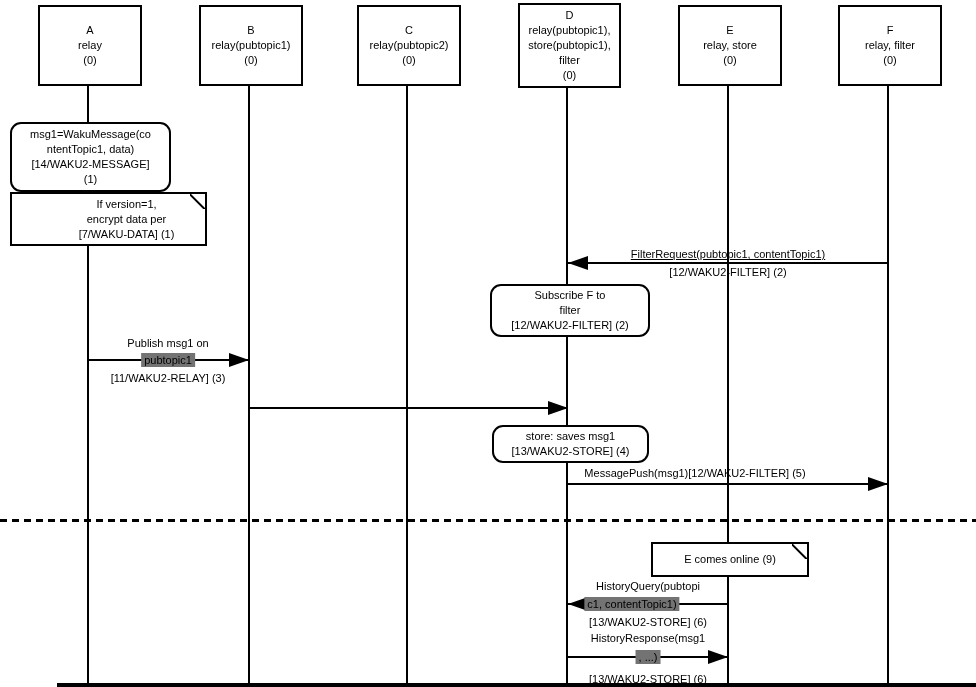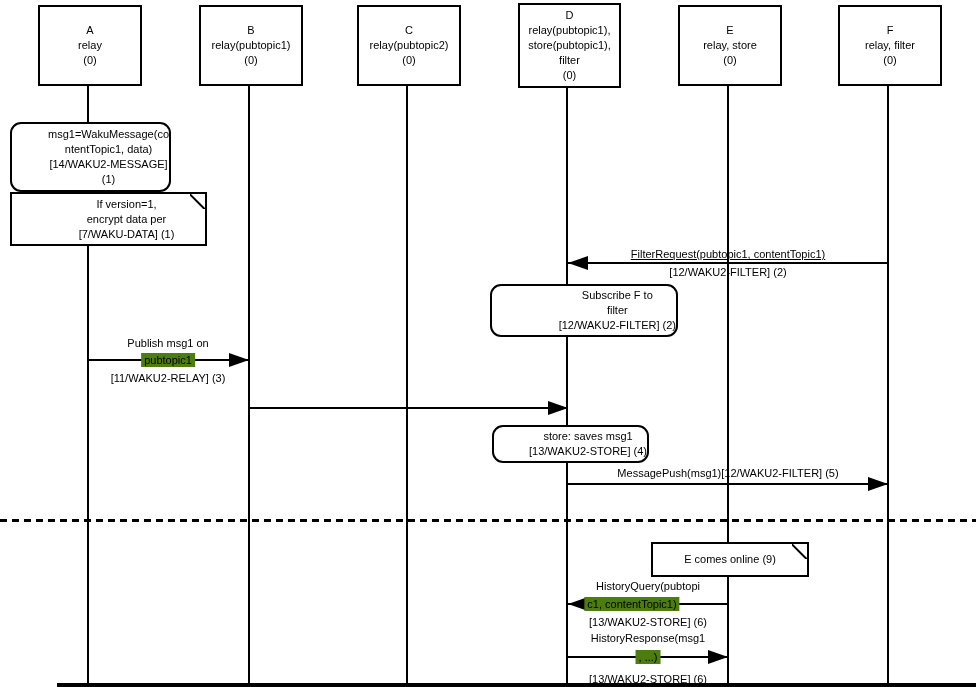--- a/index.html
+++ b/index.html
@@ -7,28 +7,28 @@
     position:relative;width:976px;height:687px;background:#fff;overflow:hidden;
     font-family:"Liberation Sans",sans-serif;font-size:11px;color:#000;
   }
   .lifeline{position:absolute;width:2px;background:#000;z-index:1;}
   .separator{position:absolute;left:0;width:976px;height:3px;z-index:2;
     background:repeating-linear-gradient(90deg,#000 0 7px,transparent 7px 12px);}
   .box{
     position:absolute;border:2px solid #000;background:#fff;z-index:3;
     display:flex;align-items:center;justify-content:center;text-align:center;
   }
-  .rounded{border-radius:11px;justify-content:flex-end;}
+  .rounded{border-radius:11px;}
   .txt{white-space:pre-line;line-height:15px;}
   .msg-line{position:absolute;height:2px;background:#000;z-index:2;}
   .head{position:absolute;width:0;height:0;z-index:2;}
   .head-right{border-left:20px solid #000;border-top:7px solid transparent;border-bottom:7px solid transparent;}
   .head-left{border-right:20px solid #000;border-top:7px solid transparent;border-bottom:7px solid transparent;}
   .lbl{position:absolute;transform:translateX(-50%);white-space:nowrap;z-index:4;line-height:14px;}
-  .lbl-mid{background:#4d7c0f;padding:0 3px;}
+  .lbl-mid{background:#737373;padding:0 3px;}
   .fold{position:absolute;top:-1px;right:-1px;width:16px;height:16px;overflow:hidden;z-index:4;}
   .fold .diag{position:absolute;left:0;top:0;width:24px;height:2px;background:#000;transform-origin:0 0;transform:rotate(45deg);}
   .bottom-bar{position:absolute;background:#000;z-index:5;}
 </style>
 </head>
 <body>
 
 <div class="stage">
 
   <div class="lifeline" style="left:87px;top:82px;height:605px;"></div>
@@ -86,21 +86,21 @@
     <div class="txt">If version=1,
 encrypt data per
 [7/WAKU-DATA] (1)</div>
   </div>
 
   <div class="msg-line" style="left:568px;top:262px;width:320px;"></div>
   <div class="head head-left" style="left:568px;top:256px;"></div>
   <div class="lbl" style="left:728px;top:247px;text-decoration:underline;">FilterRequest(pubtopic1, contentTopic1)</div>
   <div class="lbl" style="left:728px;top:265px;">[12/WAKU2-FILTER] (2)</div>
 
-  <div class="box rounded" style="left:490px;top:284px;width:156px;height:49px;padding-left:28px;">
+  <div class="box rounded" style="left:490px;top:284px;width:156px;height:49px;">
     <div class="txt">Subscribe F to
 filter
 [12/WAKU2-FILTER] (2)</div>
   </div>
 
   <div class="msg-line" style="left:88px;top:359px;width:161px;"></div>
   <div class="head head-right" style="left:229px;top:353px;"></div>
   <div class="lbl" style="left:168px;top:336px;">Publish msg1 on</div>
   <div class="lbl lbl-mid" style="left:168px;top:353px;">pubtopic1</div>
   <div class="lbl" style="left:168px;top:371px;">[11/WAKU2-RELAY] (3)</div>
@@ -108,21 +108,21 @@
   <div class="msg-line" style="left:249px;top:407px;width:319px;"></div>
   <div class="head head-right" style="left:548px;top:401px;"></div>
 
   <div class="box rounded" style="left:492px;top:425px;width:153px;height:34px;">
     <div class="txt">store: saves msg1
 [13/WAKU2-STORE] (4)</div>
   </div>
 
   <div class="msg-line" style="left:568px;top:483px;width:320px;"></div>
   <div class="head head-right" style="left:868px;top:477px;"></div>
-  <div class="lbl" style="left:728px;top:466px;">MessagePush(msg1)[12/WAKU2-FILTER] (5)</div>
+  <div class="lbl" style="left:695px;top:466px;">MessagePush(msg1)[12/WAKU2-FILTER] (5)</div>
 
   <div class="box" style="left:651px;top:542px;width:154px;height:31px;">
     <div class="fold">
         <div class="diag"></div>
       </div>
     <div class="txt">E comes online (9)</div>
   </div>
 
   <div class="msg-line" style="left:568px;top:603px;width:160px;"></div>
   <div class="head head-left" style="left:568px;top:597px;"></div>

